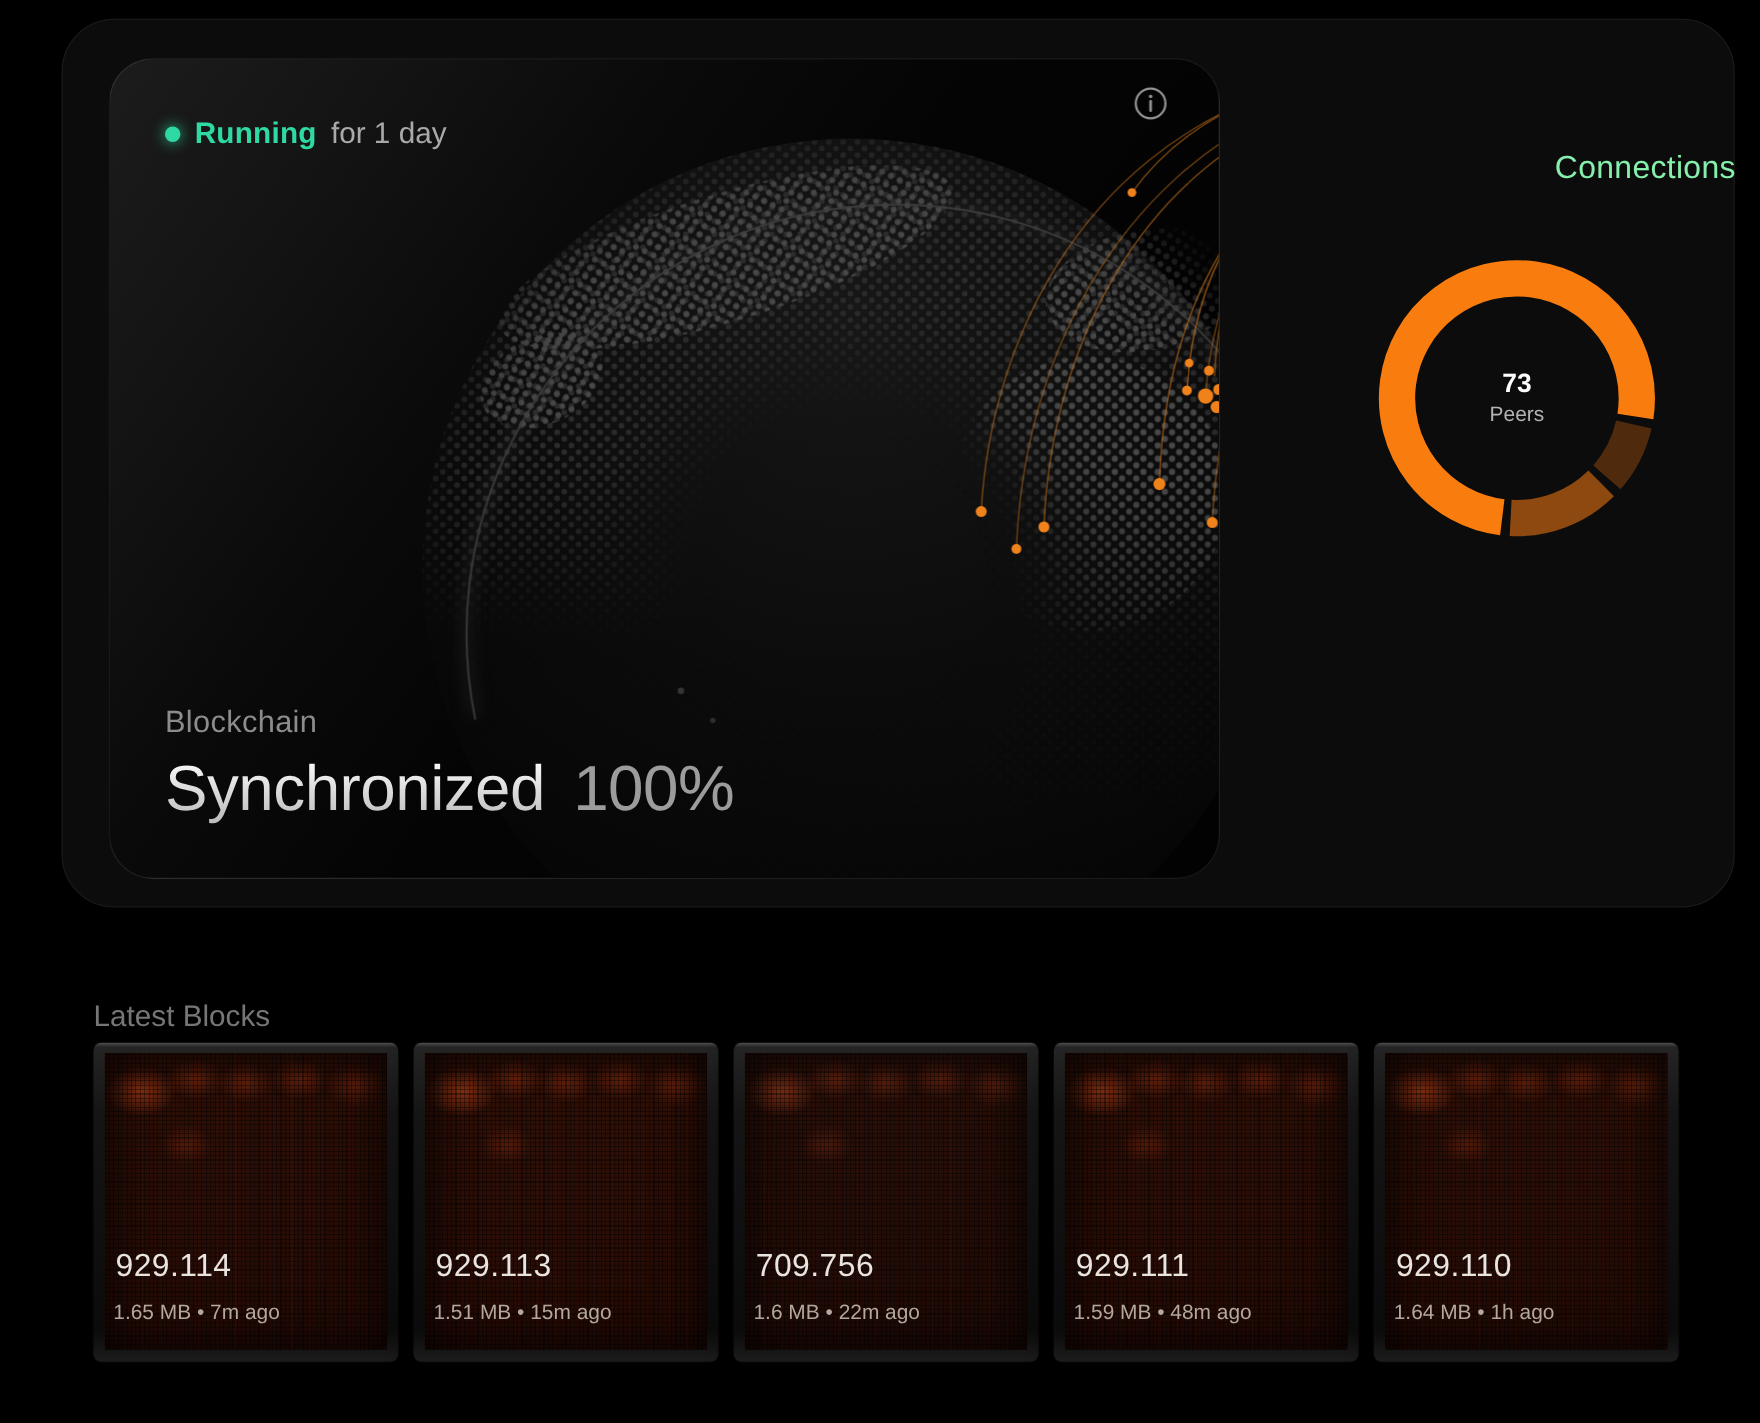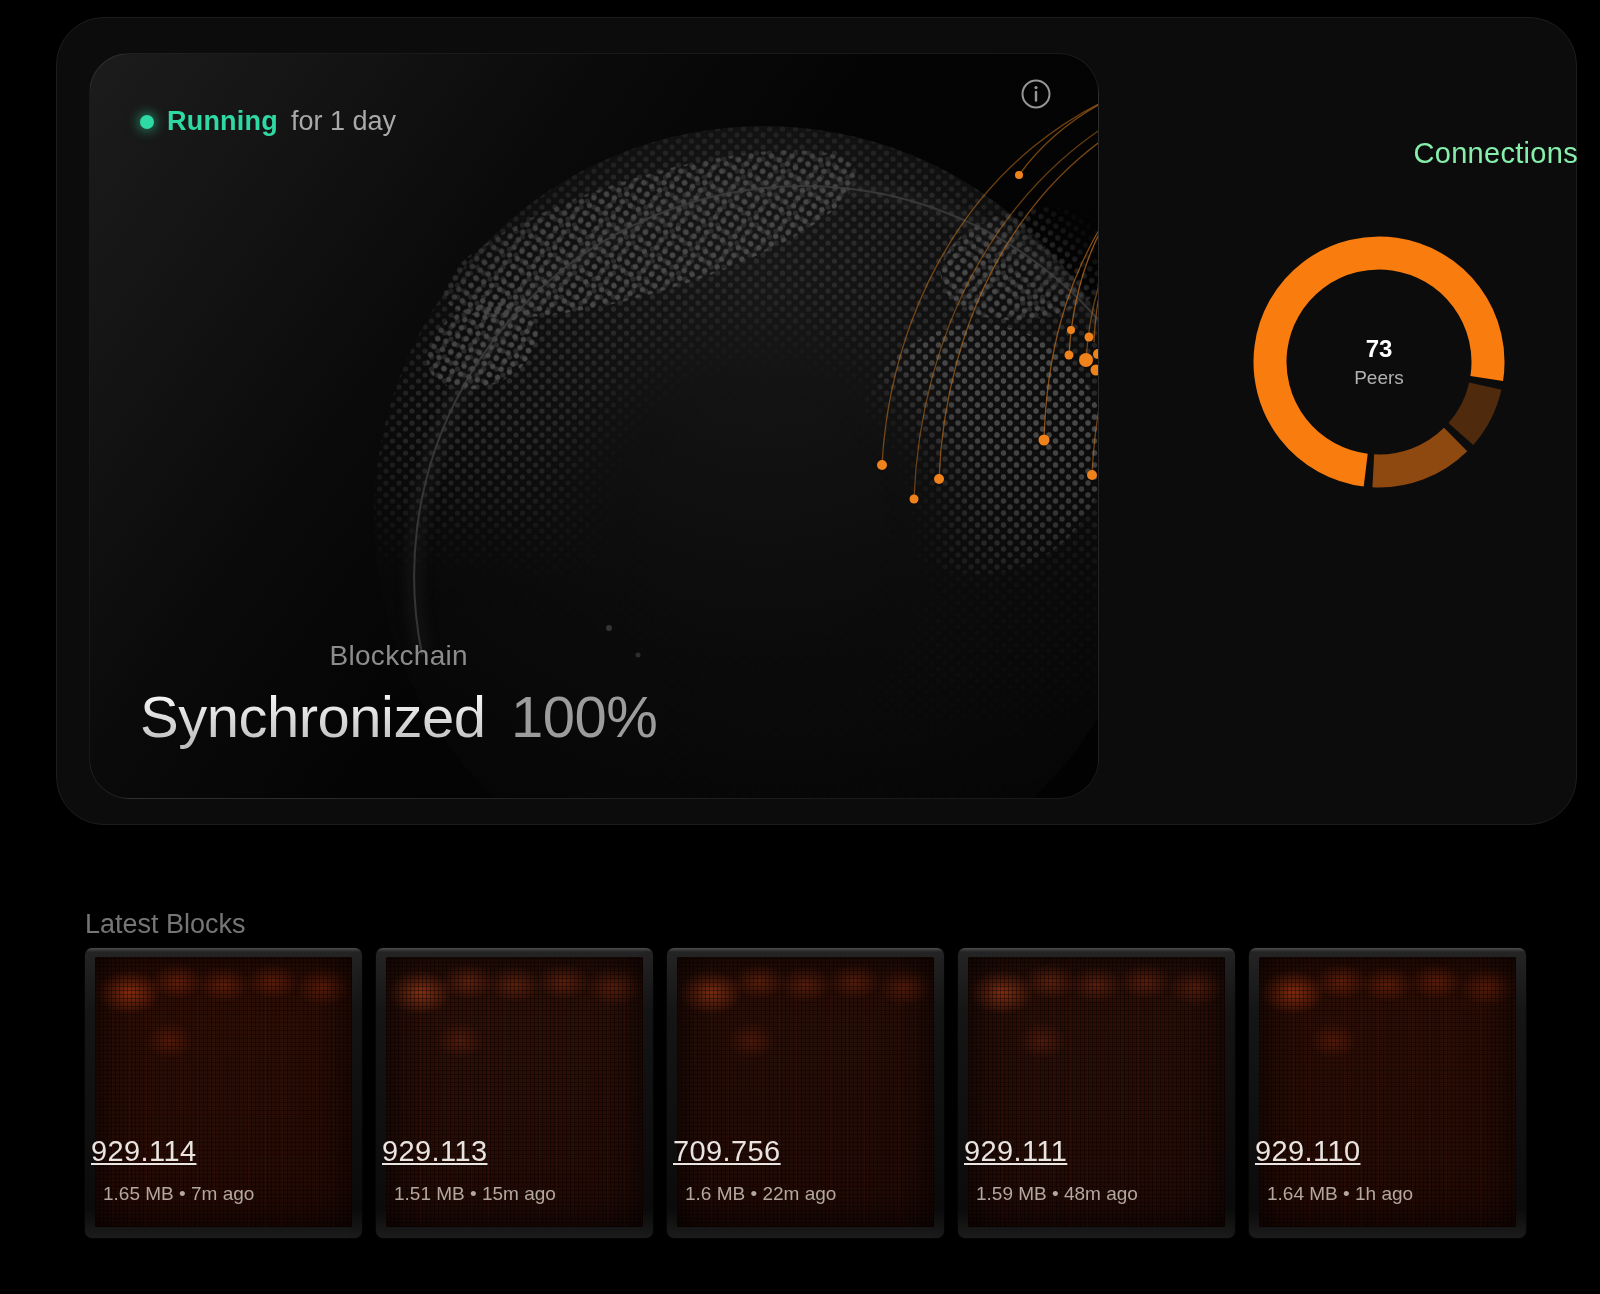--- a/index.html
+++ b/index.html
@@ -4,36 +4,36 @@
 <style>
   * { margin:0; padding:0; box-sizing:border-box; }
   html,body { background:#000; width:1600px; height:1294px; font-family:"Liberation Sans", sans-serif; }
   .stage { position:relative; width:1600px; height:1294px; background:#000; overflow:hidden; }
 
   
   .hero { position:absolute; left:56px; top:17px; width:1521px; height:808px;
           background:#0c0c0d; border:1px solid #1d1d1e; border-radius:48px; }
 
   
-  .globe-card { position:absolute; left:32px; top:35px; width:1010px; height:746px;
+  .globe-card { position:absolute; left:42px; top:35px; width:1010px; height:746px;
         border-radius:40px; overflow:hidden;
         background:linear-gradient(126deg,#1c1c1c 0%,#141414 16%,#0a0a0a 34%,#040404 52%,#020202 100%);
         border:1px solid rgba(255,255,255,.09); }
   .globe-svg { position:absolute; left:0; top:0; width:1010px; height:746px; }
 
   .status-row { position:absolute; left:50px; top:52px; display:flex; align-items:center; gap:13px; }
   .status-dot { width:14px; height:14px; border-radius:50%; background:#2fd9a3;
                 box-shadow:0 0 12px 2px rgba(47,217,163,.55); }
   .status-running { font-size:27px; font-weight:700; color:#2fd9a3; letter-spacing:.2px; }
   .status-duration { font-size:27px; font-weight:400; color:#a9a9a9; }
 
   .info-btn { position:absolute; right:46px; top:24px; width:32px; height:32px; background:transparent;
               border:none; cursor:pointer; padding:0; }
 
-  .sync { position:absolute; left:50px; top:586px;text-align:center; }
+  .sync { position:absolute; left:50px; top:586px; }
   .sync-label { font-size:28px; color:#8c8c8c; letter-spacing:.3px; }
   .sync-line { margin-top:16px; font-size:58px; font-weight:500; letter-spacing:-0.5px; line-height:1; }
   .sync-word { background:linear-gradient(180deg,#fbfbfb 10%,#bdbdbd 95%);
                -webkit-background-clip:text; background-clip:text; color:transparent; }
   .sync-pct { color:#9c9c9c; font-weight:400; margin-left:10px;margin-top:44px; }
 
   
   .connections { position:absolute; left:1076px; top:0; width:445px; height:808px; }
   .conn-title { position:absolute; left:0; top:119px; width:100%; text-align:right;
                 font-size:29px; font-weight:500; color:#86efac; letter-spacing:.3px; }
@@ -68,22 +68,22 @@
   .block-tex::before { content:""; position:absolute; inset:0;
      background:
        repeating-linear-gradient(0deg,  rgba(0,0,0,.38) 0 1px, transparent 1px 4px),
        repeating-linear-gradient(90deg, rgba(0,0,0,.38) 0 1px, transparent 1px 4px),
        repeating-linear-gradient(90deg, rgba(120,30,10,.12) 0 1px, transparent 1px 17px); }
   .block-tex::after { content:""; position:absolute; inset:0;
      box-shadow:inset 0 0 46px rgba(0,0,0,.85); }
   .block-card:nth-child(2) .block-tex { filter:brightness(1.04); }
   .block-card:nth-child(3) .block-tex { filter:brightness(.96) saturate(.9); }
   .block-card:nth-child(5) .block-tex { filter:brightness(.98); }
-  .block-height { position:absolute; left:6px; bottom:70px; font-size:29px; color:#e9e4e0;
-                  letter-spacing:.4px; z-index:2;text-decoration:underline; }
+  .block-height { position:absolute; left:20px; bottom:70px; font-size:29px; color:#e9e4e0;
+                  letter-spacing:.4px; z-index:2; }
   .block-meta { position:absolute; left:18px; bottom:33px; font-size:19px; color:#b3a79e; z-index:2; }
 </style>
 </head>
 <body>
 
 <div class="stage">
 
   <section class="hero">
 
     <div class="globe-card">

